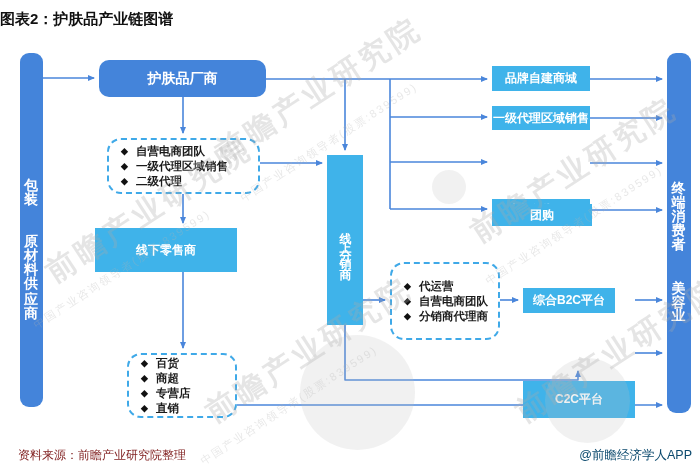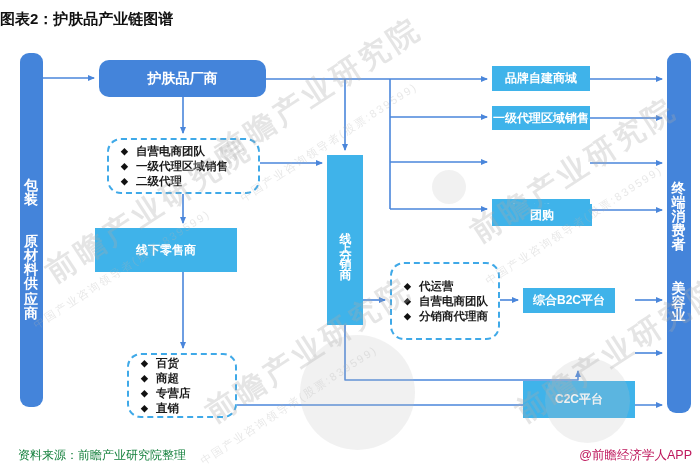--- a/index.html
+++ b/index.html
@@ -46,22 +46,22 @@
   svg.wires { position:absolute; left:0; top:0; z-index:1; }
 
   
   .wm-layer { position:absolute; inset:0; z-index:4; pointer-events:none; }
   .wm { position:absolute; transform:rotate(-33deg); color:rgba(170,170,170,0.30);
         font-size:30px; font-weight:bold; letter-spacing:4px; white-space:nowrap; }
   .wm-sub { position:absolute; transform:rotate(-33deg); color:rgba(180,180,180,0.30);
         font-size:11px; letter-spacing:2px; white-space:nowrap; }
   .wm-circle { position:absolute; border-radius:50%; background:rgba(190,190,190,0.22); }
 
-  .footer-src { position:absolute; left:18px; top:447px; font-size:12px; color:#15803d; z-index:3; }
-  .footer-credit { position:absolute; right:8px; top:447px; font-size:12.5px; color:#be185d; z-index:3; }
+  .footer-src { position:absolute; left:18px; top:447px; font-size:12px; color:#7f1d1d; z-index:3; }
+  .footer-credit { position:absolute; right:8px; top:447px; font-size:12.5px; color:#0c4a6e; z-index:3; }
 </style>
 </head>
 <body>
 
 <div class="stage">
 
   <div class="title">图表2：护肤品产业链图谱</div>
 
   <svg class="wires" width="700" height="474">
     <defs>

